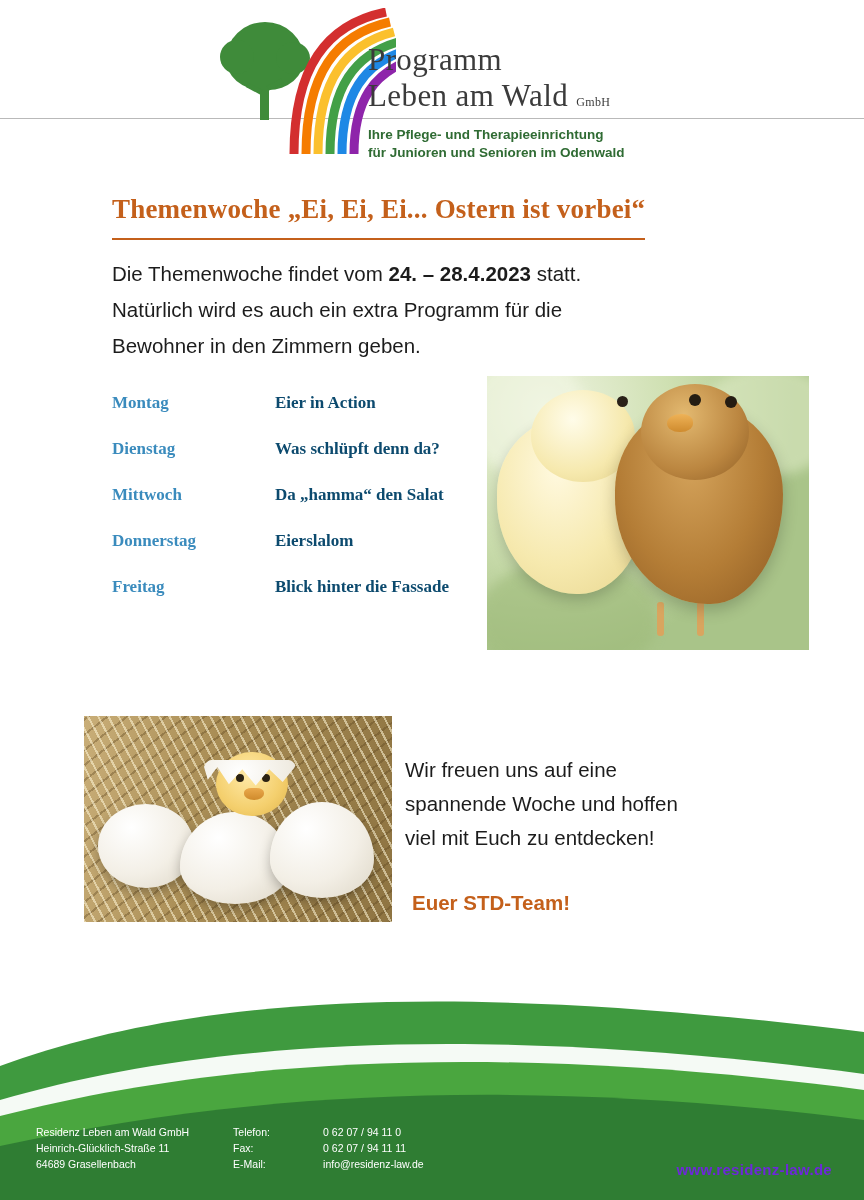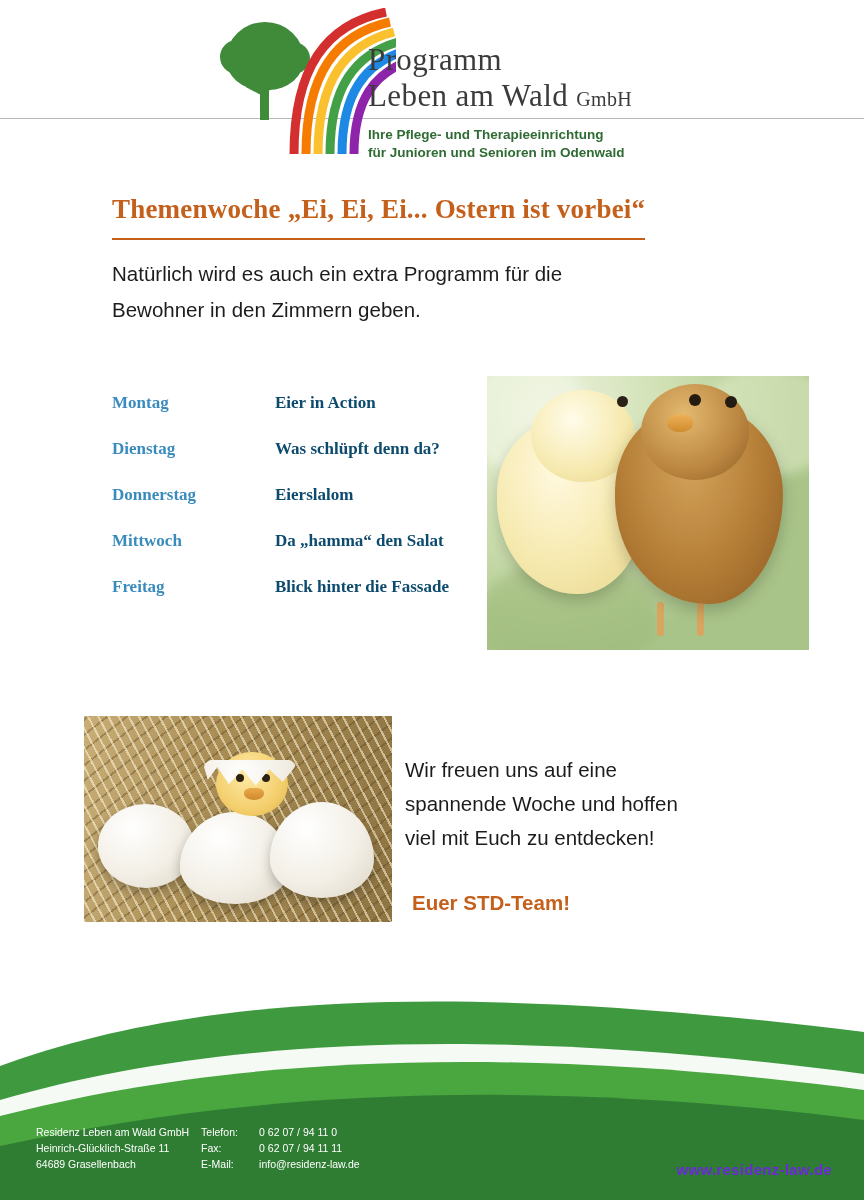--- a/index.html
+++ b/index.html
@@ -128,21 +128,21 @@
   }
   .logo-line2 {
     font-family: "Liberation Serif", serif;
     font-size: 31px;
     color: #3b3b3b;
     letter-spacing: .4px;
     line-height: 36px;
   }
   .logo-gmbh {
     font-family: "Liberation Serif", serif;
-    font-size: 20px;
+    font-size: 12px;
     color: #3b3b3b;
     letter-spacing: .3px;
   }
   .logo-sub {
     position: absolute;
     left: 156px;
     top: 118px;
     font-size: 13.5px;
     color: #2f6b33;
     line-height: 18px;
@@ -427,21 +427,21 @@
     left: 0;
     bottom: 0;
     width: 864px;
     height: 230px;
   }
   .footer-text {
     position: absolute;
     left: 36px;
     bottom: 28px;
     display: flex;
-    gap: 12px;
+    gap: 44px;
     color: #ffffff;
     font-size: 10.5px;
     line-height: 16px;
   }
   .footer-col-labels {
     width: 46px;
   }
   .footer-web {
     position: absolute;
     right: 32px;
@@ -491,40 +491,43 @@
       <div>für Junioren und Senioren im Odenwald</div>
     </div>
   </div>
 </div>
 
 <div class="main">
 
   <div class="title">Themenwoche „Ei, Ei, Ei... Ostern ist vorbei“</div>
 
   <div class="intro">
+    <p>
+      <span>Die Themenwoche findet vom </span><span class="bold">24. – 28.4.2023</span><span> statt.</span>
+    </p>
     <p>Natürlich wird es auch ein extra Programm für die</p>
     <p>Bewohner in den Zimmern geben.</p>
   </div>
 
   <div class="schedule">
     <div class="sched-row">
       <div class="sched-day">Montag</div>
       <div class="sched-act">Eier in Action</div>
     </div>
     <div class="sched-row">
       <div class="sched-day">Dienstag</div>
       <div class="sched-act">Was schlüpft denn da?</div>
     </div>
     <div class="sched-row">
+      <div class="sched-day">Mittwoch</div>
+      <div class="sched-act">Da „hamma“ den Salat</div>
+    </div>
+    <div class="sched-row">
       <div class="sched-day">Donnerstag</div>
       <div class="sched-act">Eierslalom</div>
-    </div>
-    <div class="sched-row">
-      <div class="sched-day">Mittwoch</div>
-      <div class="sched-act">Da „hamma“ den Salat</div>
     </div>
     <div class="sched-row">
       <div class="sched-day">Freitag</div>
       <div class="sched-act">Blick hinter die Fassade</div>
     </div>
   </div>
 
   <div class="photo-chicks">
     <div class="bg"></div>
     <div class="blur-leaf" style="left:-20px;top:-20px;width:120px;height:120px;background:#f2f7e4;"></div>

